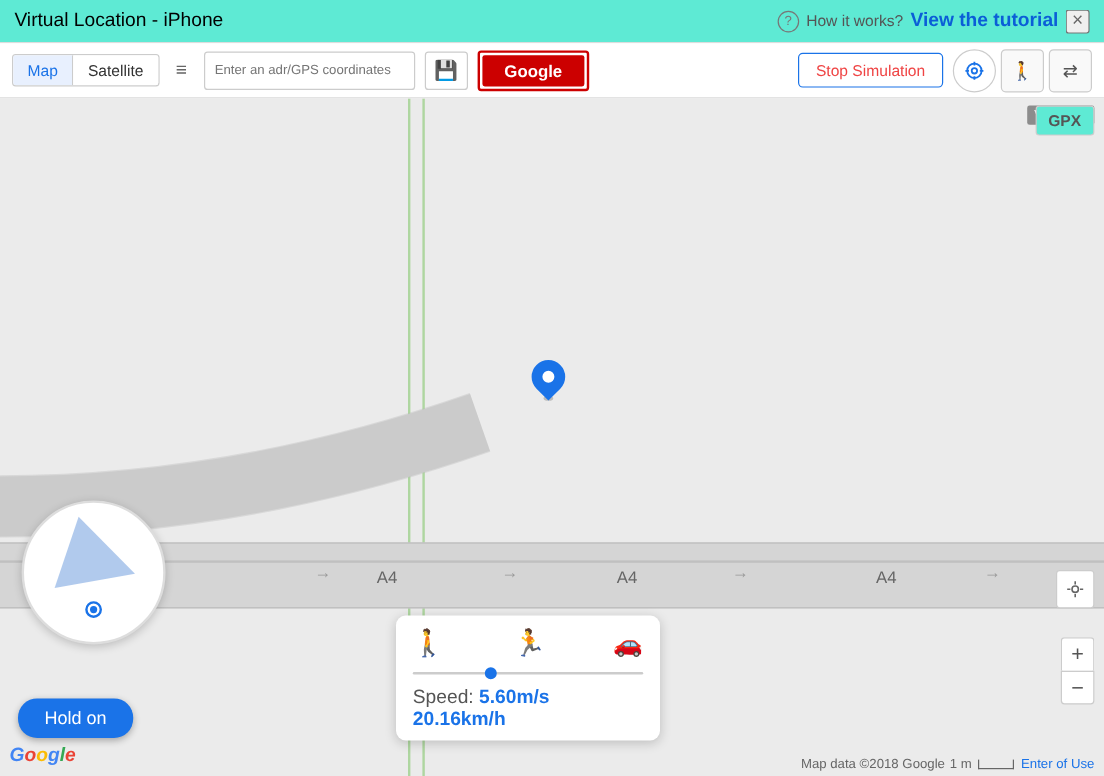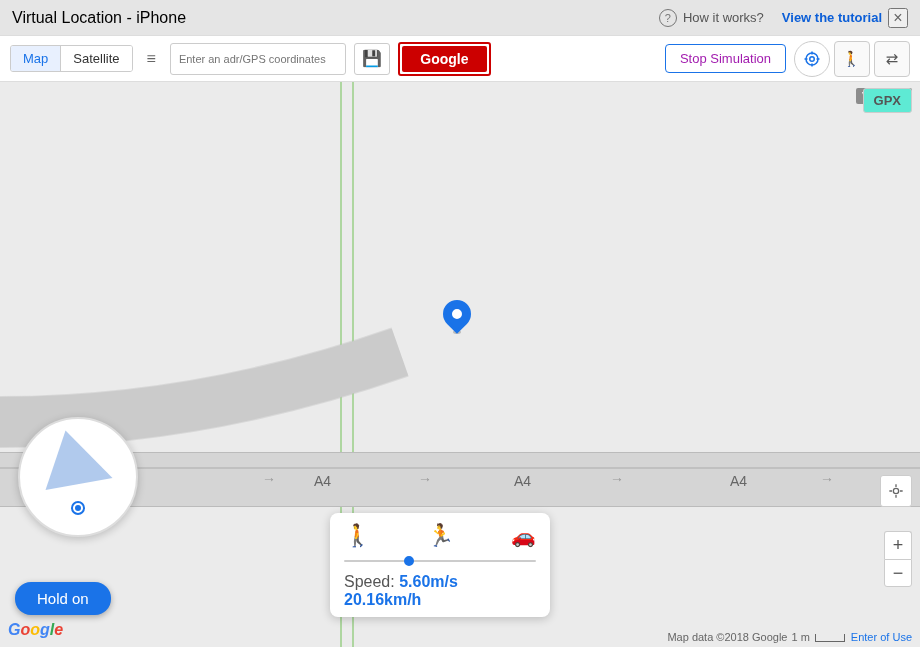--- a/index.html
+++ b/index.html
@@ -1,30 +1,30 @@
 <!DOCTYPE html>
 <html><head>
   <meta charset="utf-8">
   <style>
     * { box-sizing: border-box; margin: 0; padding: 0; }
     body { width: 920px; height: 647px; font-family: Arial, sans-serif; overflow: hidden; position: relative; background: #fff; }
 
     
     #titlebar {
       height: 36px;
-      background: #e5e5e5;
+      background: #5eead4;
       border-bottom: 1px solid #ddd;
       display: flex;
       align-items: center;
       justify-content: space-between;
       padding: 0 12px;
     }
     #titlebar .help-area { display: flex; align-items: center; gap: 6px; font-size: 13px; color: #555; }
     #titlebar .help-area .help-icon { width: 18px; height: 18px; border-radius: 50%; border: 1px solid #777; display: flex; align-items: center; justify-content: center; font-size: 11px; color: #777; }
-    #titlebar .view-tutorial { color: #0b5ed7; font-weight: bold; cursor: pointer; text-decoration: none; font-size: 13px; margin-left: 12px; }
+    #titlebar .view-tutorial { color: #0b5ed7; font-weight: bold; cursor: pointer; text-decoration: none; font-size: 16px; }
     #titlebar .close-btn { width: 20px; height: 20px; display: flex; align-items: center; justify-content: center; cursor: pointer; color: #666; font-size: 16px; }
 
     
     #toolbar {
       height: 46px;
       background: #fff;
       border-bottom: 1px solid #ddd;
       display: flex;
       align-items: center;
       padding: 0 10px;
@@ -87,21 +87,21 @@
       font-size: 14px;
       font-weight: bold;
       cursor: pointer;
     }
 
     .spacer { flex: 1; }
 
     .stop-sim-btn {
       background: #fff;
       border: 1px solid #1a73e8;
-      color: #a21caf;
+      color: #ef4444;
       border-radius: 4px;
       padding: 6px 14px;
       font-size: 13px;
       cursor: pointer;
       font-weight: 500;
     }
 
     .icon-circle-btn {
       width: 36px;
       height: 36px;

